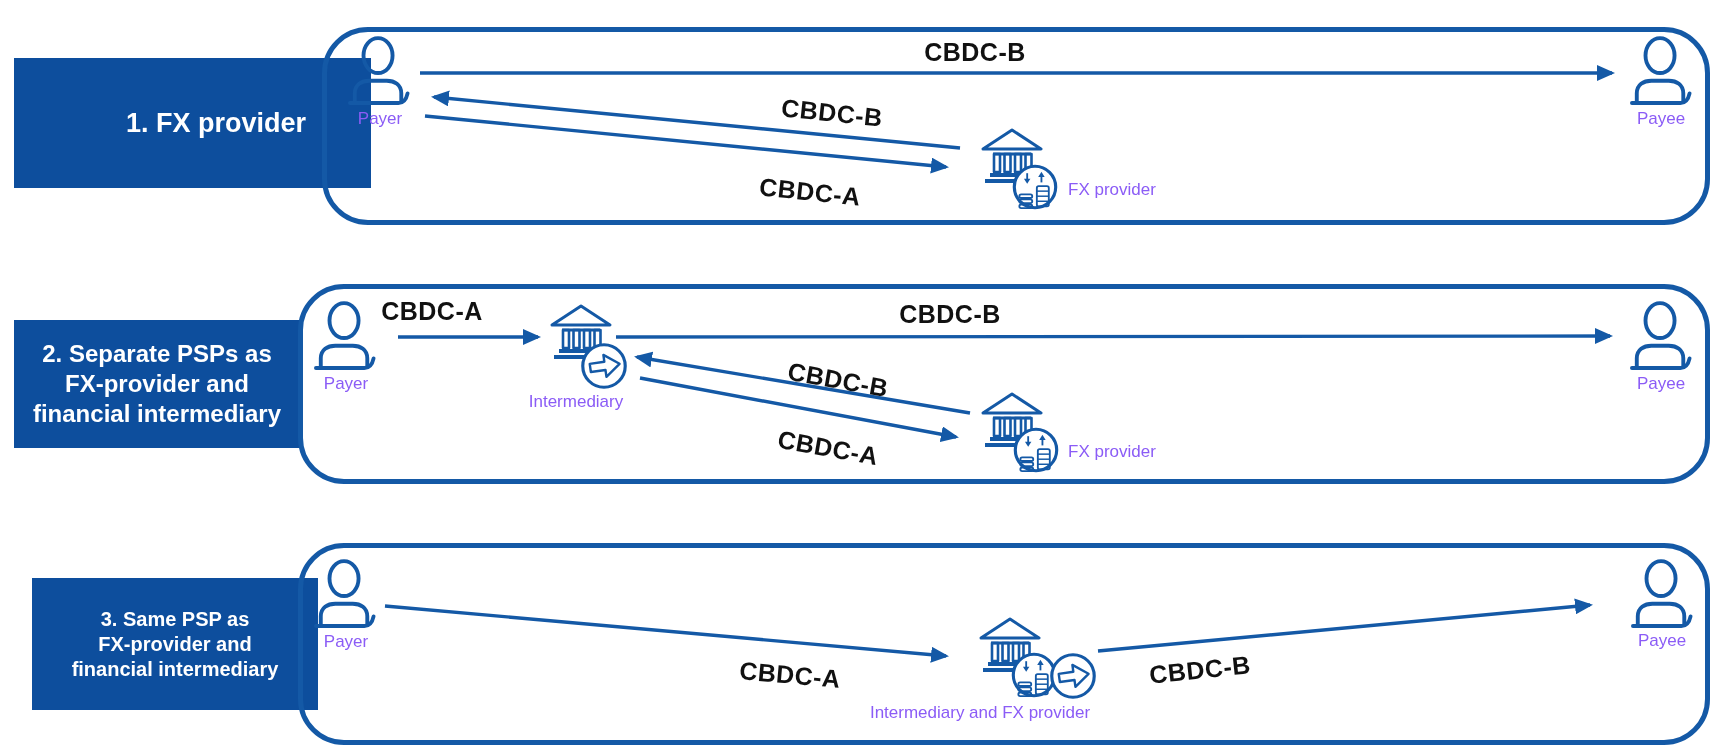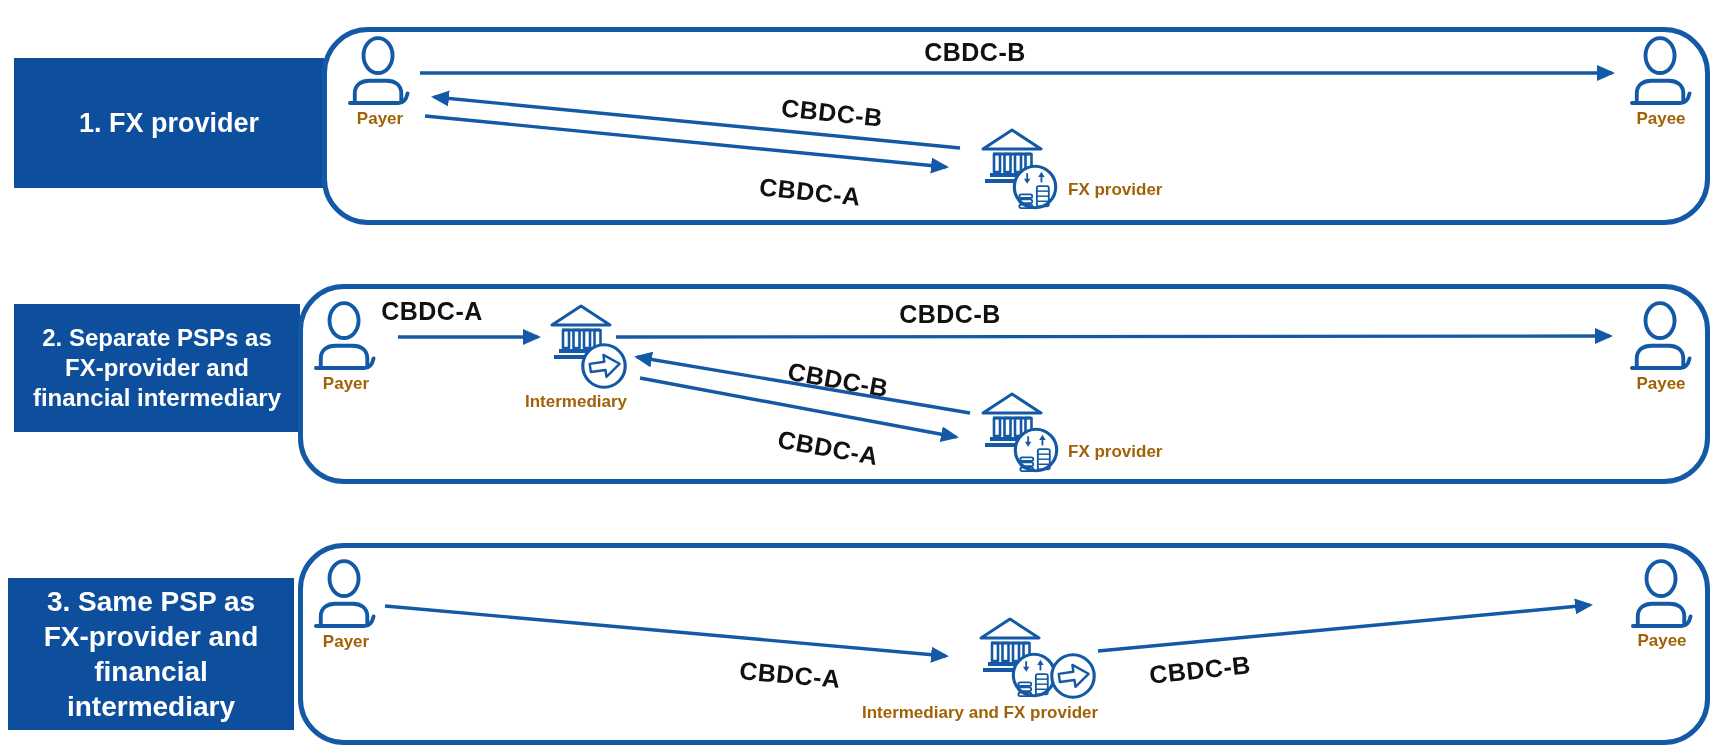--- a/index.html
+++ b/index.html
@@ -2,21 +2,21 @@
 <html><head>
 <meta charset="utf-8">
 <style>
   html,body{margin:0;padding:0;background:#ffffff;}
   body{font-family:"Liberation Sans","DejaVu Sans",sans-serif;}
   #stage{position:relative;width:1723px;height:751px;background:#ffffff;overflow:hidden;}
   .rowbox{position:absolute;background:var(--boxblue);color:#ffffff;display:flex;align-items:center;justify-content:center;text-align:center;font-weight:bold;}
   .rowbox .line{display:block;}
   .panel{position:absolute;border:5px solid var(--blue);border-radius:46px;background:transparent;}
   #arrowlayer{position:absolute;left:0;top:0;width:1723px;height:751px;}
-  .plabel{position:absolute;transform:translate(-50%,-50%);font-weight:bold;color:#a16207;font-size:17px;white-space:nowrap;}
+  .plabel{position:absolute;transform:translate(-50%,-50%);font-weight:normal;color:#8b5cf6;font-size:17px;white-space:nowrap;}
   .cbdc{position:absolute;font-weight:bold;color:#111111;font-size:25px;letter-spacing:0.5px;white-space:nowrap;}
   .ileft{transform:translate(0,-50%);}
   .icon{position:absolute;}
 </style>
 </head>
 <body>
 
 <div id="stage" style="--blue:#1459a6;--boxblue:#0d4e9d;">
 
   <svg width="0" height="0" style="position:absolute" aria-hidden="true">
@@ -56,33 +56,33 @@
         <path d="M13,16 L16.5,21.5 L20,16 Z" fill="#1459a6"></path>
         <path d="M28.5,14 L32,8.5 L35.5,14 Z" fill="#1459a6"></path>
       </symbol>
       <symbol id="sym-transfer-badge" viewBox="0 0 52 52">
         <circle cx="26" cy="26" r="23" fill="#ffffff" stroke="#1459a6" stroke-width="3.4"></circle>
         <path d="M11,30.5 V21.5 H27 V14 L43,26 L27,38 V30.5 Z" fill="none" stroke="#1459a6" stroke-width="2.6" stroke-linejoin="round" transform="rotate(-8 26 26)"></path>
       </symbol>
     </defs>
   </svg>
 
-  <div class="rowbox" style="left:14px;top:58px;width:310px;height:130px;font-size:27px;">
+  <div class="rowbox" style="left:14px;top:58px;width:310px;height:130px;font-size:27px;padding-left:47px;">
     <div>
         <span class="line">1. FX provider</span>
       </div>
   </div>
-  <div class="rowbox" style="left:14px;top:304px;width:286px;height:128px;font-size:24px;line-height:1.25;">
+  <div class="rowbox" style="left:14px;top:320px;width:286px;height:128px;font-size:24px;line-height:1.25;">
     <div>
       <span class="line">2. Separate PSPs as</span>
       <span class="line">FX-provider and</span>
       <span class="line">financial intermediary</span>
     </div>
   </div>
-  <div class="rowbox" style="left:8px;top:578px;width:286px;height:152px;font-size:28px;line-height:1.25;">
+  <div class="rowbox" style="left:32px;top:578px;width:286px;height:132px;font-size:20px;line-height:1.25;">
     <div>
       <span class="line">3. Same PSP as</span>
       <span class="line">FX-provider and</span>
       <span class="line">financial intermediary</span>
     </div>
   </div>
 
   <div class="panel" style="left:322px;top:27px;width:1378px;height:188px;"></div>
   <div class="panel" style="left:298px;top:284px;width:1402px;height:190px;"></div>
   <div class="panel" style="left:298px;top:543px;width:1402px;height:192px;"></div>

